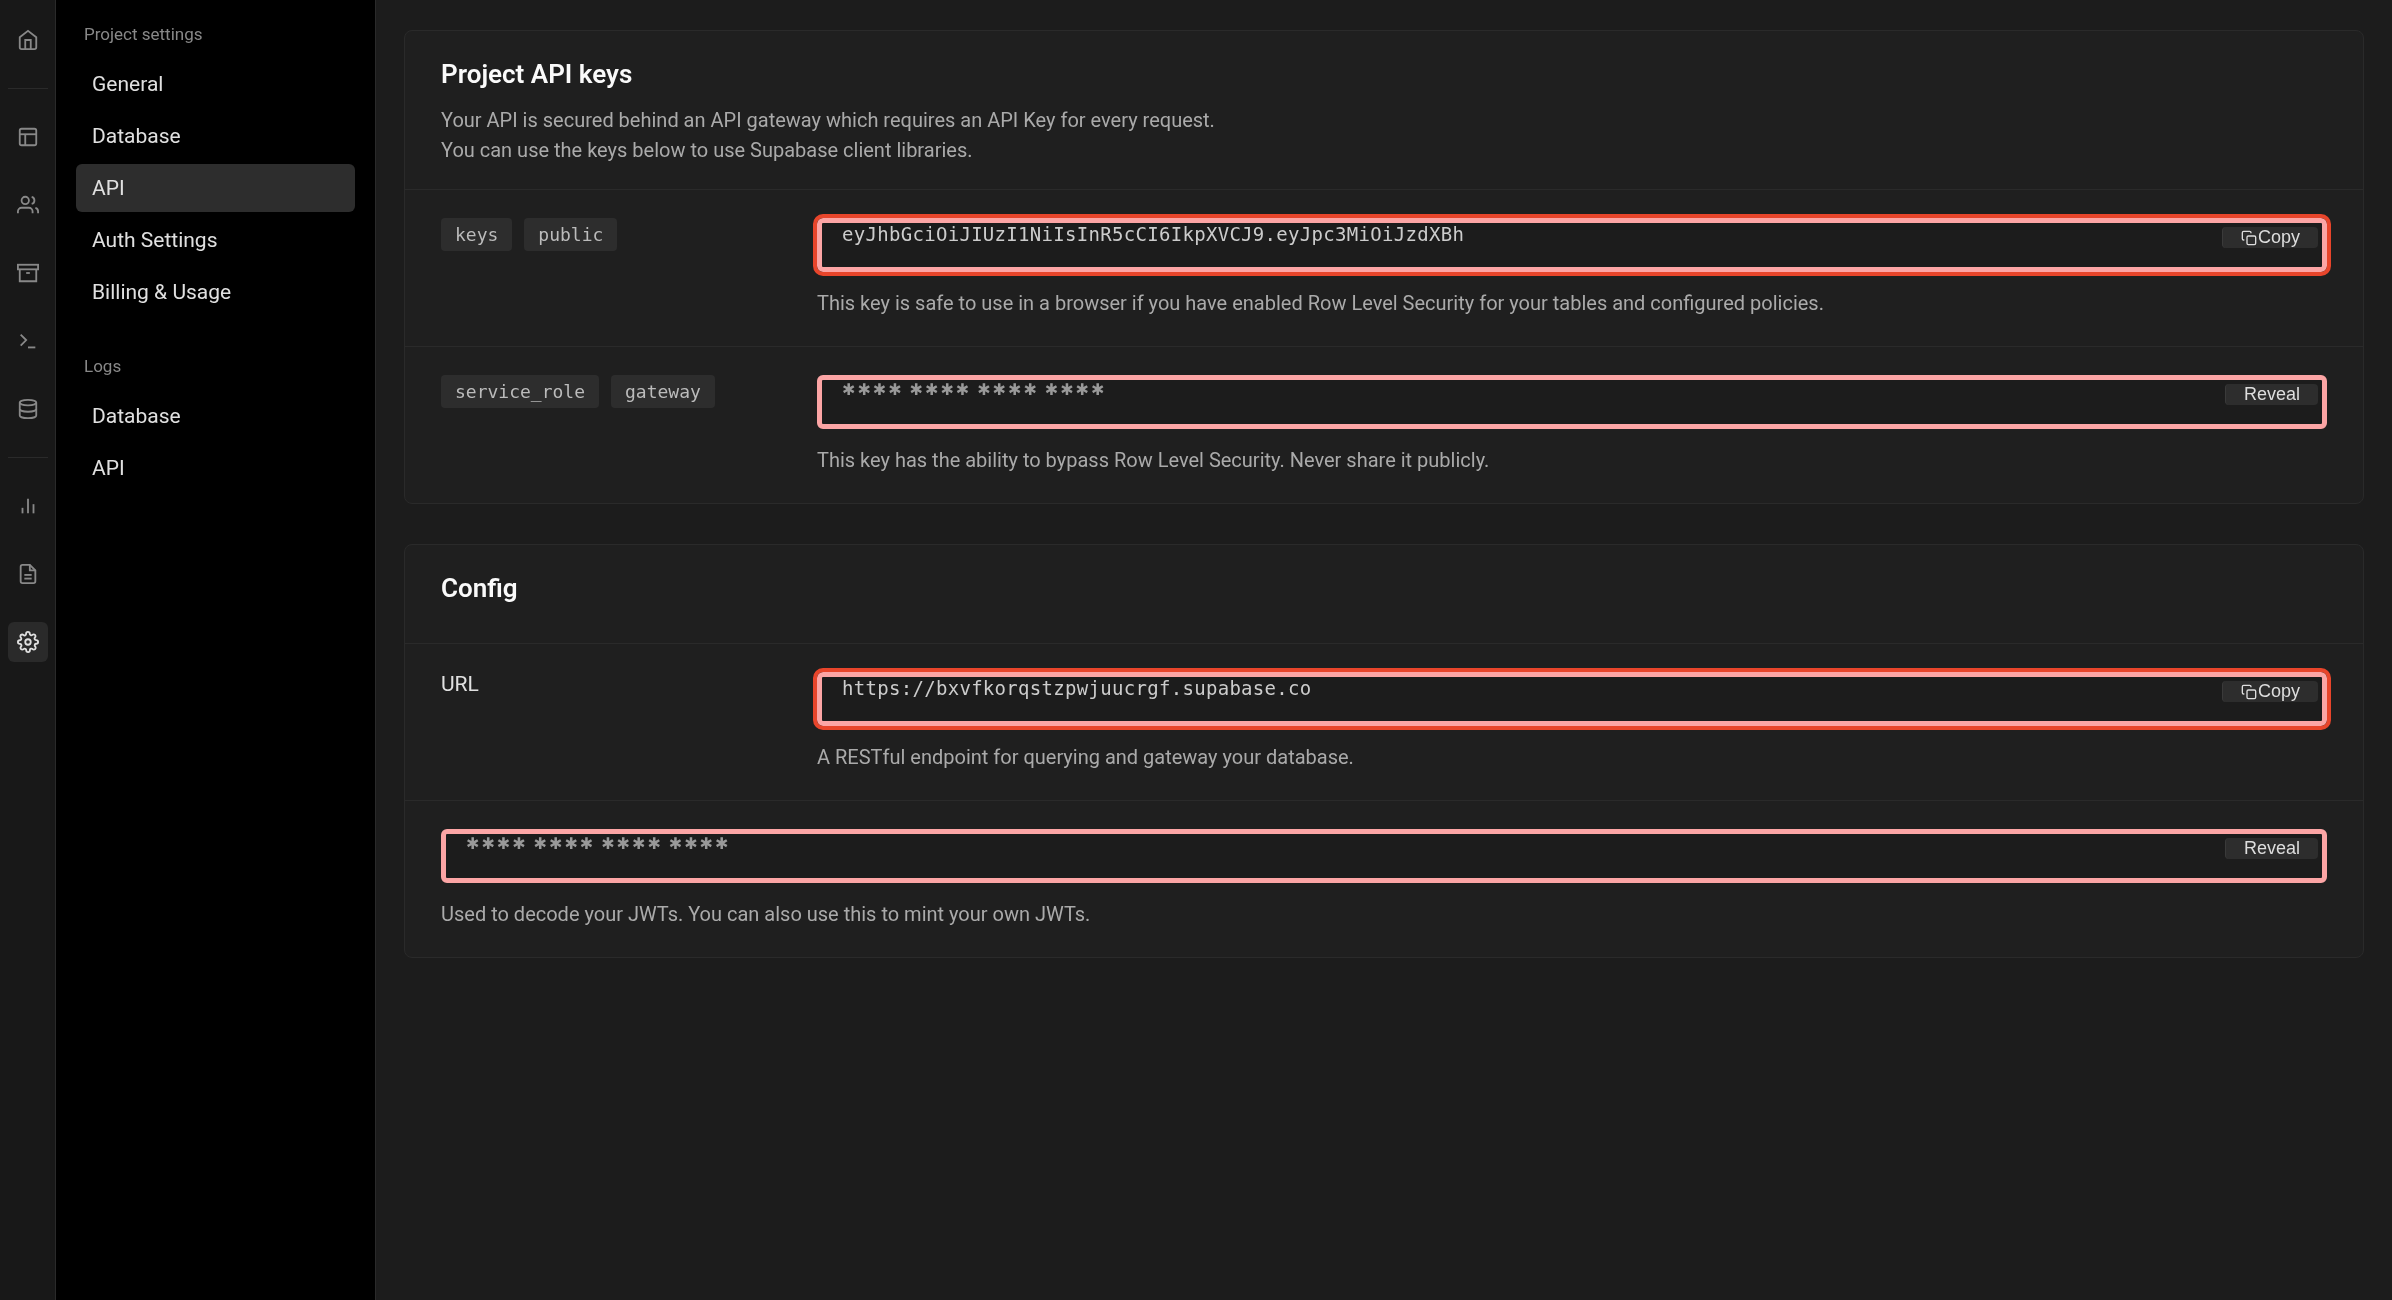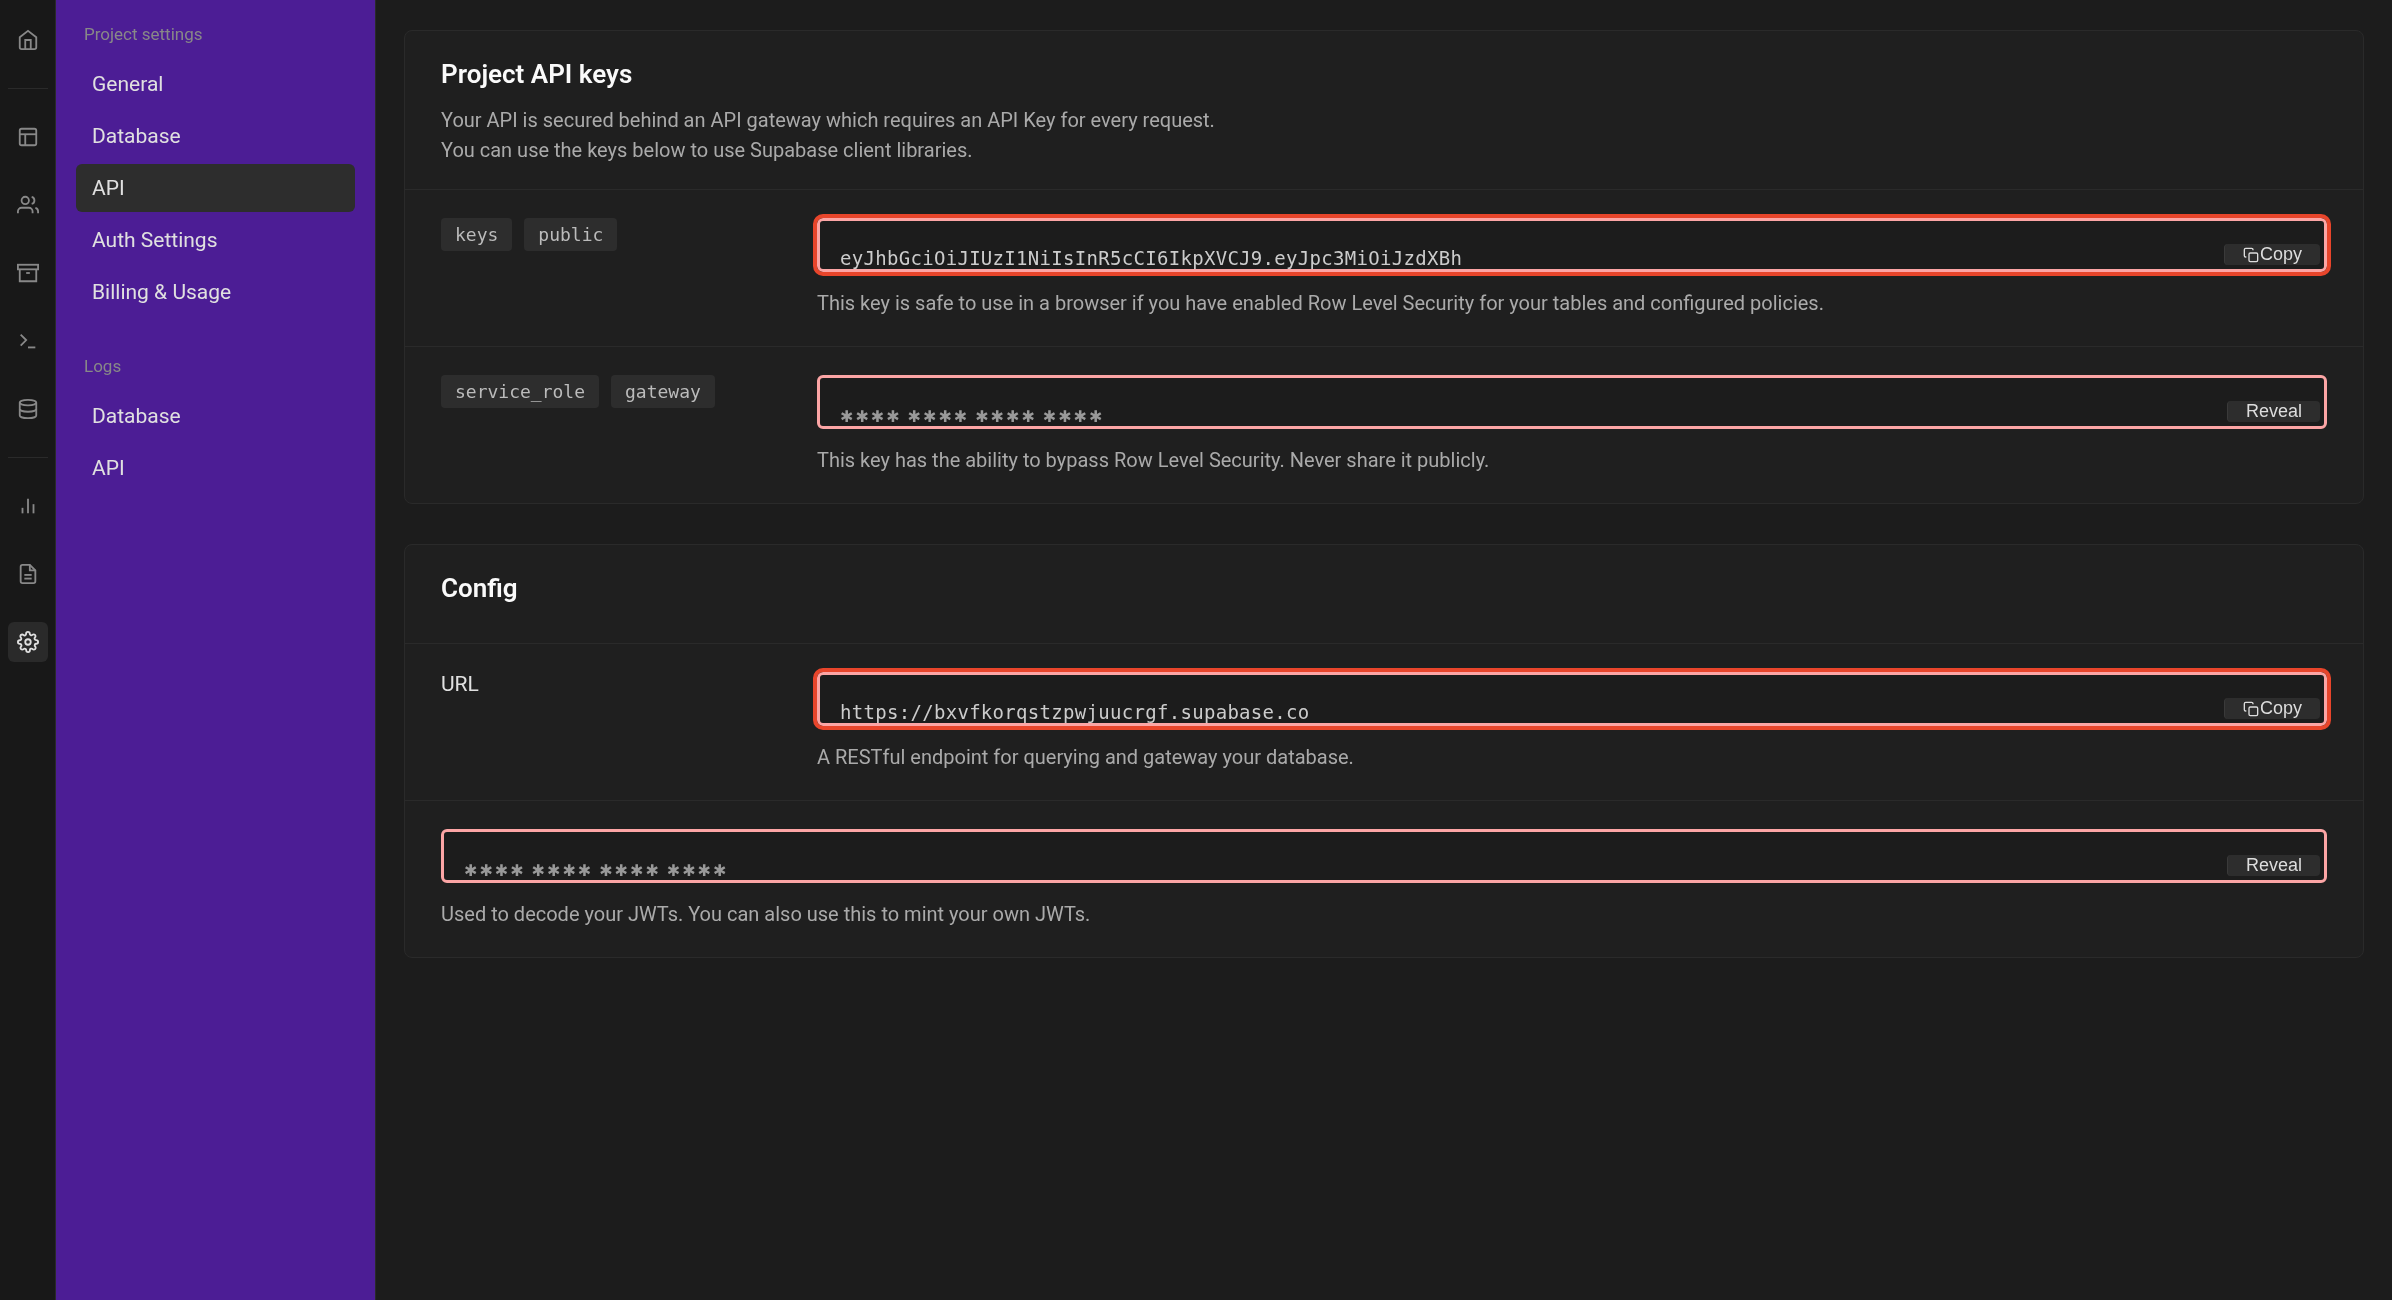--- a/index.html
+++ b/index.html
@@ -40,21 +40,21 @@
       background: #2a2a2a;
       color: #e0e0e0;
     }
     .icon-rail .divider {
       width: 40px;
       height: 1px;
       background: #2a2a2a;
     }
     .sidebar {
       width: 320px;
-      background: #4c1d95;
+      background: #000000;
       border-right: 1px solid #2a2a2a;
       padding: 24px 20px;
     }
     .sidebar-section-title {
       font-size: 17px;
       color: #888;
       margin-bottom: 16px;
       padding-left: 8px;
     }
     .sidebar-item {
@@ -118,22 +118,22 @@
       padding: 6px 14px;
       border-radius: 4px;
       margin-right: 8px;
     }
     .row-label {
       font-size: 21px;
       color: #e0e0e0;
     }
     .input-group {
       display: flex;
-      align-items: flex-end;
-      border: 3px solid #fca5a5;
+      align-items: flex-start;
+      border: 5px solid #fca5a5;
       background: #1c1c1c;
       border-radius: 6px;
       overflow: hidden;
       height: 54px;
     }
     .input-group.highlighted {
       outline: 4px solid #e8452b;
       outline-offset: 0;
     }
     .input-value {

